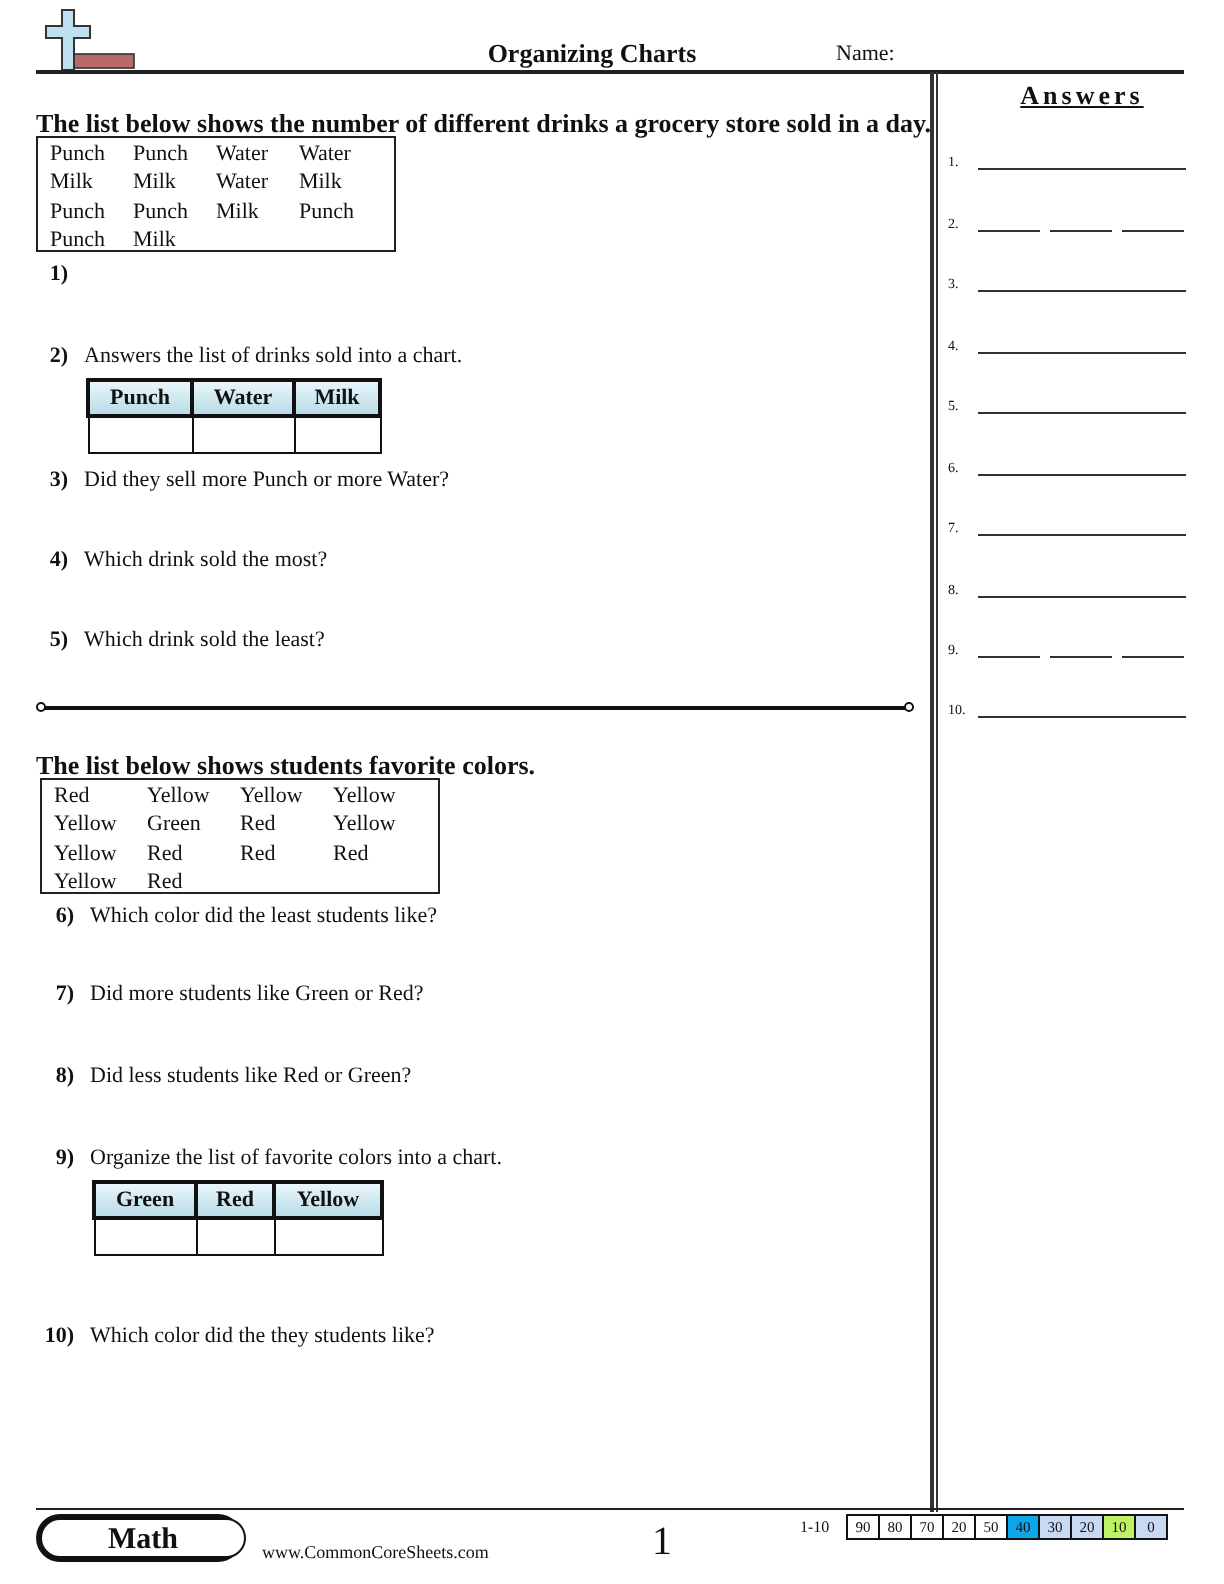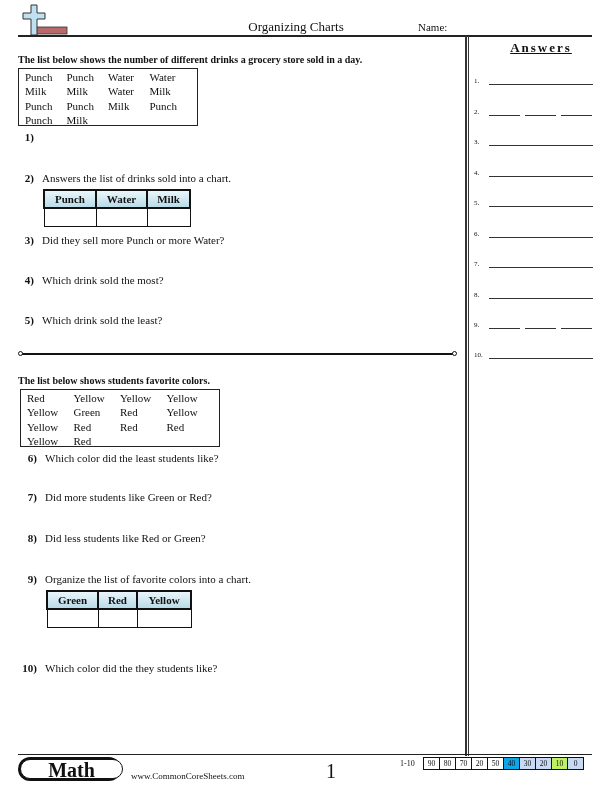--- a/index.html
+++ b/index.html
@@ -3,29 +3,29 @@
 <meta charset="utf-8">
 <style>
   html, body { margin: 0; padding: 0; background: #fff; }
   body { width: 612px; height: 792px; position: relative; overflow: hidden;
          font-family: "Liberation Serif", "DejaVu Serif", serif; color: #111; }
   .abs { position: absolute; }
 
   
   #logo { left: 18px; top: 4px; width: 52px; height: 32px; }
   #title { left: 0; width: 612px; top: 19px; text-align: center; font-size: 13px; padding-right: 80px; box-sizing: border-box; }
-  #title span { display:inline-block; margin-left: 60px; }
+  #title span { display:inline-block; margin-left: 60px; font-weight: bold; }
   #name-label { left: 418px; top: 21px; font-size: 11px; }
   #header-rule { left: 18px; top: 35px; width: 574px; height: 2px; background: #222; }
 
   
   #vrule { left: 465px; top: 36px; width: 4px; height: 720px; border-left: 2px solid #333; border-right: 1px solid #333; box-sizing: border-box; }
 
   
-  .intro { font-weight: bold; font-size: 10px; }
+  .intro { font-weight: bold; font-size: 13px; }
   #intro1 { left: 18px; top: 54px; }
   #intro2 { left: 18px; top: 375px; }
 
   
   .list-box { border: 1px solid #222; padding: 1px 6px 1px 6px; font-size: 11px; line-height: 14.3px; }
   .list-box table { border-collapse: collapse; }
   .list-box td { padding: 0; vertical-align: top; }
   #list1 { left: 18px; top: 68px; width: 180px; height: 58px; box-sizing: border-box; }
   #list1 td { width: 42px; }
   #list2 { left: 20px; top: 389px; width: 200px; height: 58px; box-sizing: border-box; }
@@ -71,21 +71,21 @@
   .ans { left: 474px; font-size: 7px; display: flex; align-items: flex-end; width: 120px; }
   .ans .n { width: 15px; }
   .ans .line { border-bottom: 1.5px solid #333; height: 0; }
   .ans .full { width: 104px; }
   .ans .seg { width: 31px; margin-right: 5px; }
   .ans .seg:last-child { margin-right: 0; }
 
   
   #footer-rule { left: 18px; top: 754px; width: 574px; height: 1px; background: #222; }
   #math-badge { left: 20px; top: 759px; width: 103px; height: 20px; border: 1.5px solid #111; border-radius: 12px;
-                text-align: center; font-weight: bold; font-size: 20px; line-height: 20px; box-sizing: border-box; background:#fff; }
+                text-align: center; font-weight: bold; font-size: 15px; line-height: 20px; box-sizing: border-box; background:#fff; }
   #math-shadow { left: 18px; top: 757px; width: 103px; height: 24px; border-radius: 12px; background:#111; }
   #site { left: 131px; top: 771px; font-size: 9px; }
   #page-num { left: 326px; top: 760px; font-size: 20px; }
   #score-label { left: 400px; top: 759px; font-size: 8px; }
   #score-table { left: 423px; top: 757px; border-collapse: collapse; font-size: 7.5px; }
   #score-table td { border: 1px solid #111; width: 15px; height: 11px; text-align: center; padding: 0; }
   #score-table td.hi { background: #c9d9f3; }
 </style>
 </head>
 <body>

